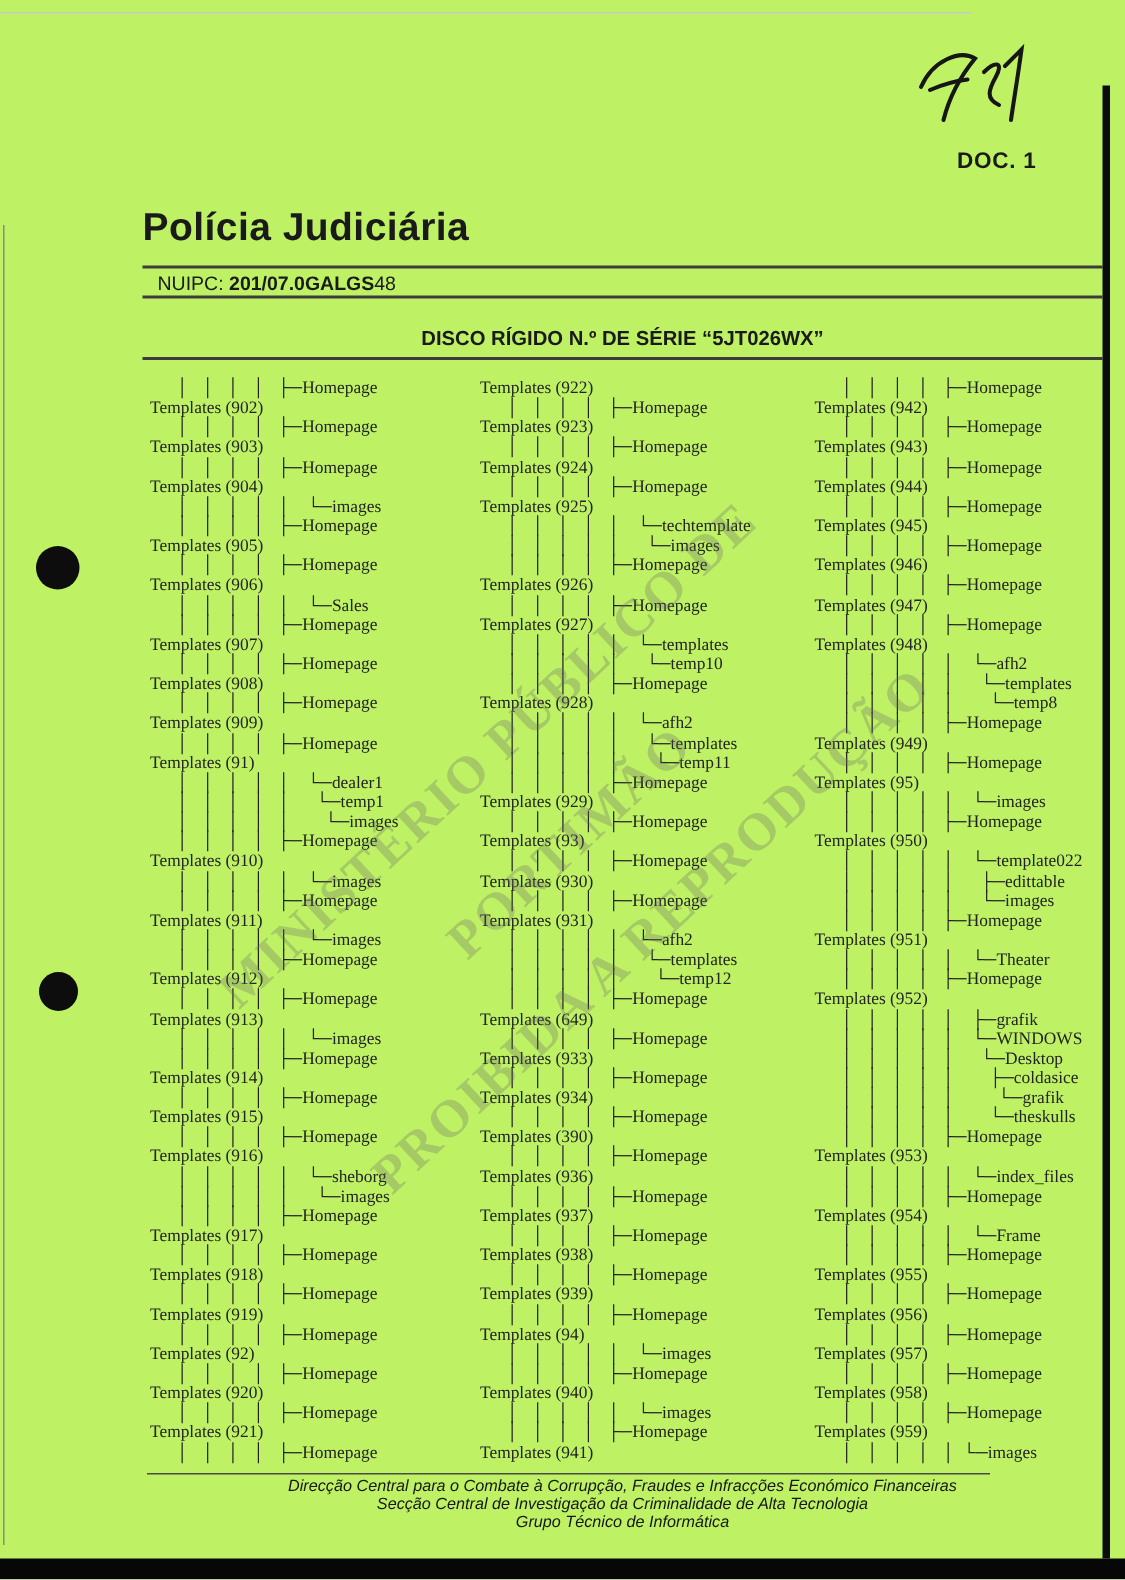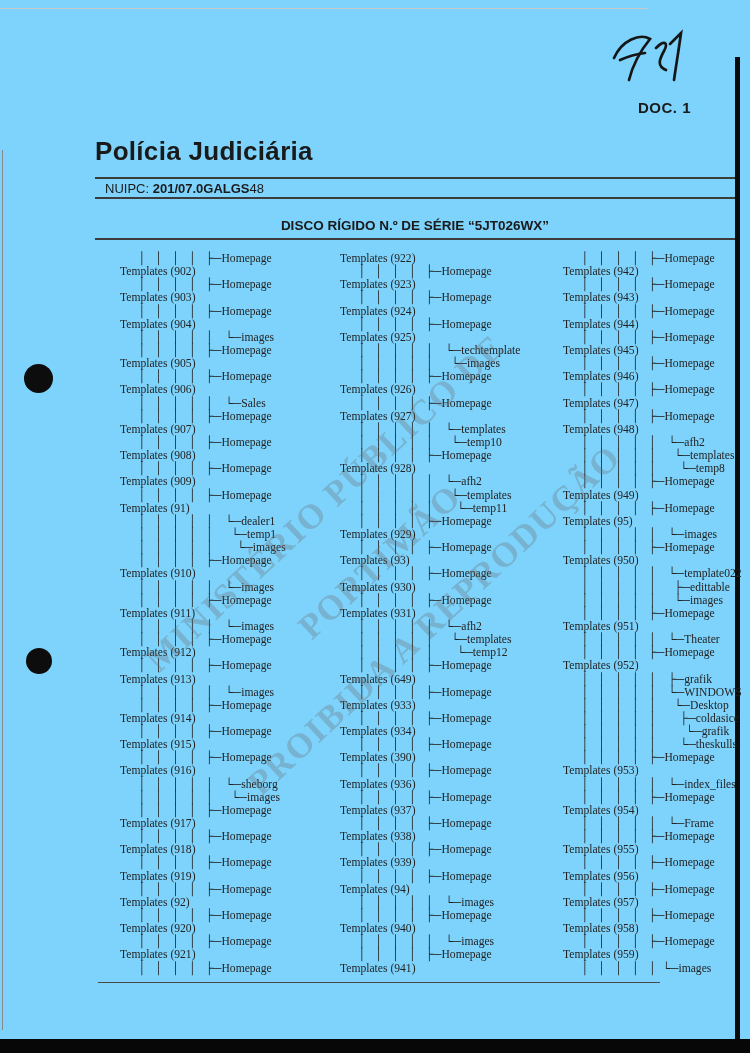--- a/index.html
+++ b/index.html
@@ -1,19 +1,19 @@
 <!DOCTYPE html>
 <html><head>
 <meta charset="utf-8">
 <style>
   html,body{margin:0;padding:0;background:#e8e8e8;}
   .page{
     position:relative;
     width:750px;height:1053px;
-    background:#7dd3fc;
+    background:#bef264;
     overflow:hidden;
     font-family:"Liberation Sans", sans-serif;
     color:#1a1a1a;
   }
   
   .artifact-top-line{position:absolute;top:8px;left:0;width:648px;height:1px;background:#c9c9c9;}
   .artifact-left-line{position:absolute;top:150px;left:2px;width:1px;height:880px;background:#8a8a8a;}
   .right-band{position:absolute;top:57px;left:735px;width:5px;height:982px;background:#0b0b0b;}
   .bottom-band{position:absolute;top:1039px;left:0;width:750px;height:14px;background:#070707;}
   .punch-dot{position:absolute;background:#0d0d0d;border-radius:50%;}
@@ -34,21 +34,21 @@
   .nuipc-row{position:absolute;top:181px;left:105px;width:618px;display:flex;
     justify-content:flex-start;font-size:13px;}
   .nuipc-label{font-weight:normal;}
   .nuipc-value{font-weight:bold;}
   .page-number{font-weight:normal;}
   .subject{position:absolute;top:218px;left:95px;width:640px;text-align:center;
     font-size:13.5px;font-weight:bold;line-height:16.5px;}
   
   .tree-col{position:absolute;top:252px;width:220px;
     font-family:"Liberation Serif","DejaVu Serif","DejaVu Sans",serif;
-    font-size:11.6px;color:#232323;margin-left:20px;}
+    font-size:11.6px;color:#232323;}
   .tree-col.c0{left:100px;}
   .tree-col.c1{left:320px;}
   .tree-col.c2{left:543px;}
   .tree-line{white-space:pre;height:13.15px;line-height:13.15px;}
   
   .watermark{position:absolute;top:442px;left:38px;width:684px;
     transform:rotate(-43deg);
     text-align:center;pointer-events:none;
     font-family:"Liberation Serif","DejaVu Serif",serif;
     font-weight:bold;font-size:35px;letter-spacing:1.5px;
@@ -269,14 +269,19 @@
       <div class="tree-line">Templates (959)</div>
       <div class="tree-line">      │   │   │   │   │  └─images</div>
     </div>
 
   <div class="watermark">
     <div>MINISTÉRIO PÚBLICO DE PORTIMÃO</div>
     <div>PROIBIDA A REPRODUÇÃO</div>
   </div>
 
   <div class="footer-rule"></div>
+  <div class="footer">
+    <div>Direcção Central para o Combate à Corrupção, Fraudes e Infracções Económico Financeiras</div>
+    <div>Secção Central de Investigação da Criminalidade de Alta Tecnologia</div>
+    <div>Grupo Técnico de Informática</div>
+  </div>
 
 </div>
 
 </body></html>

